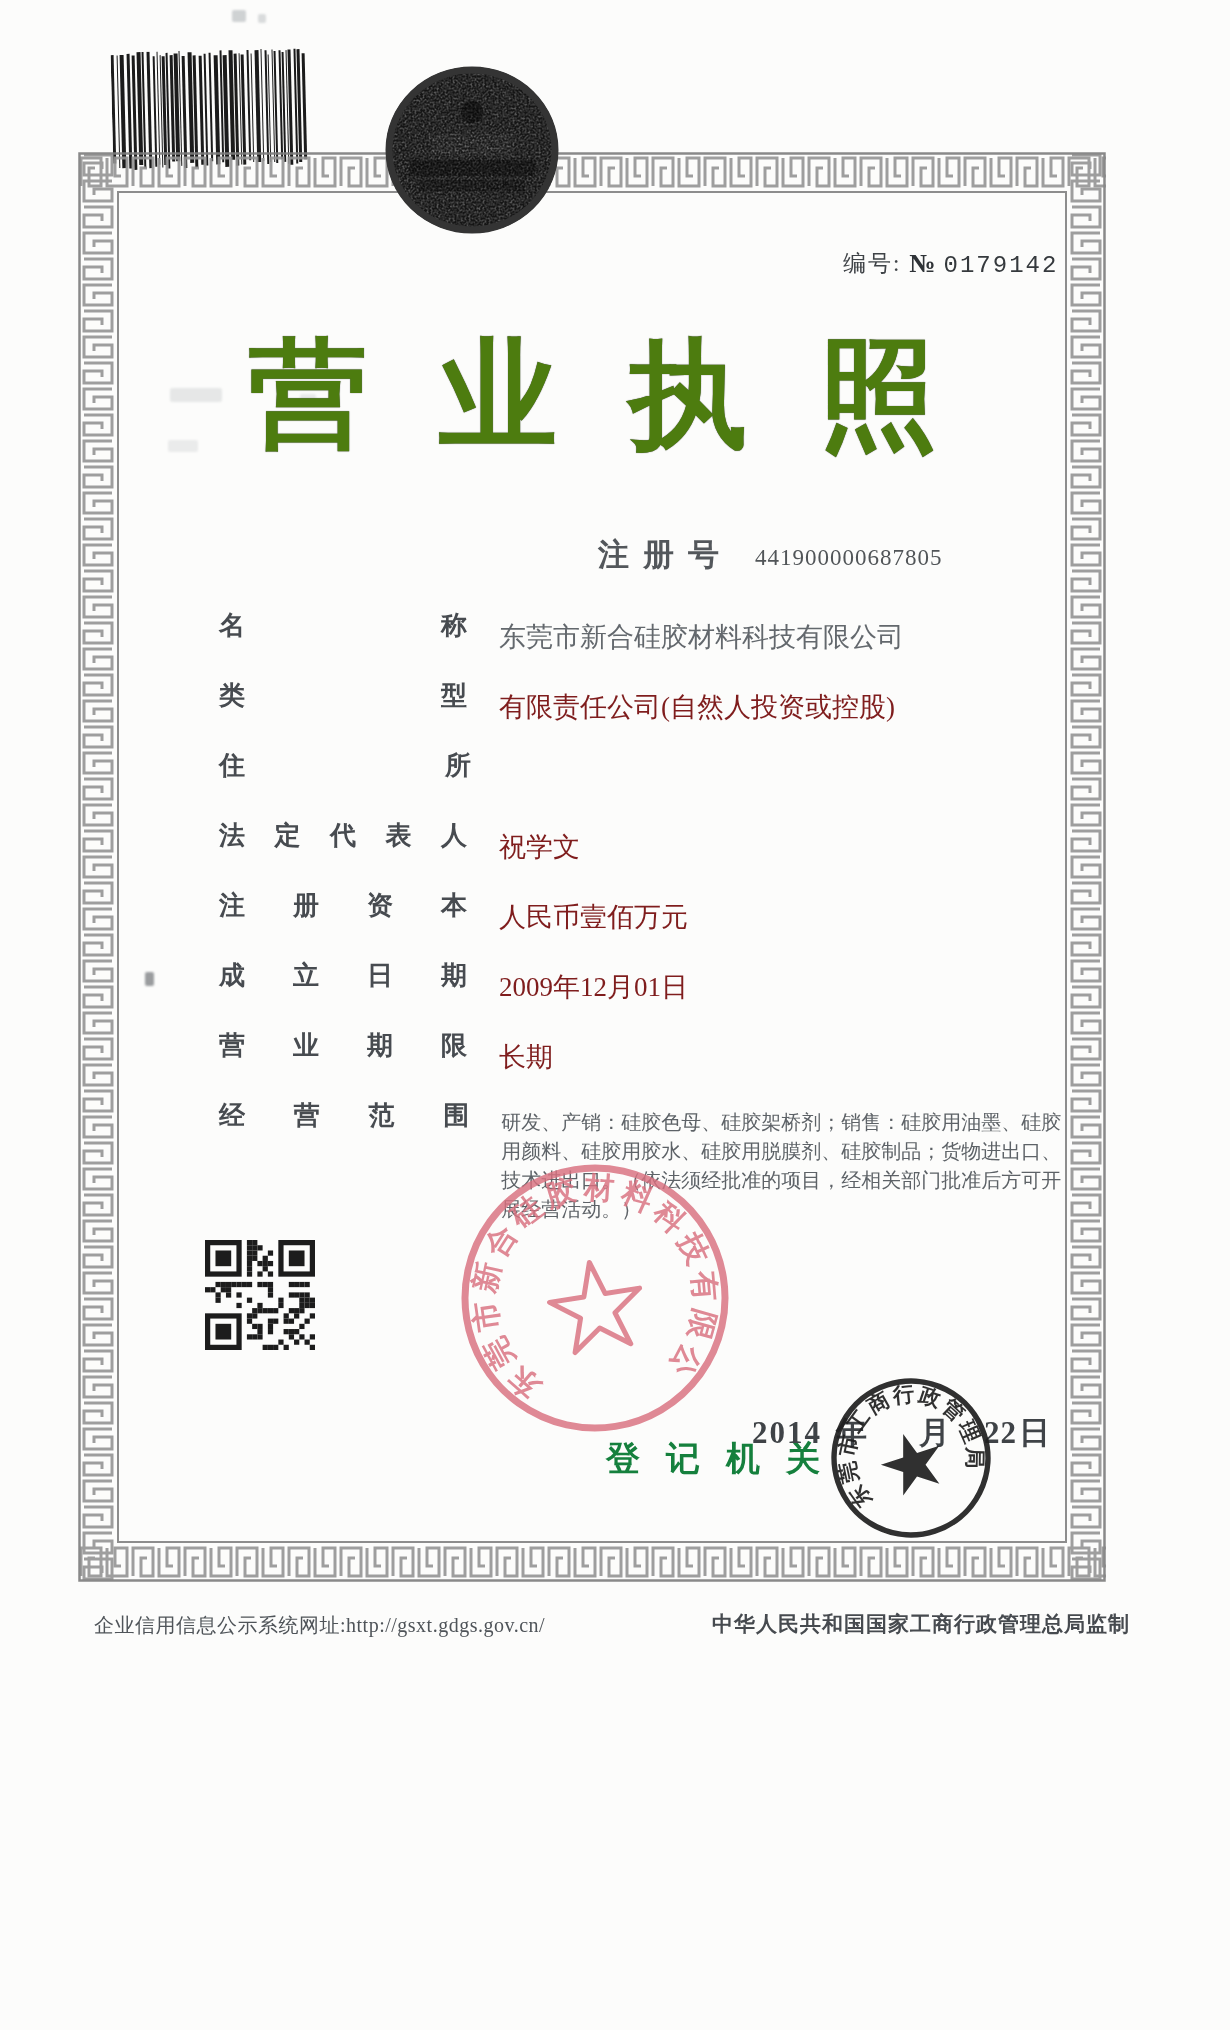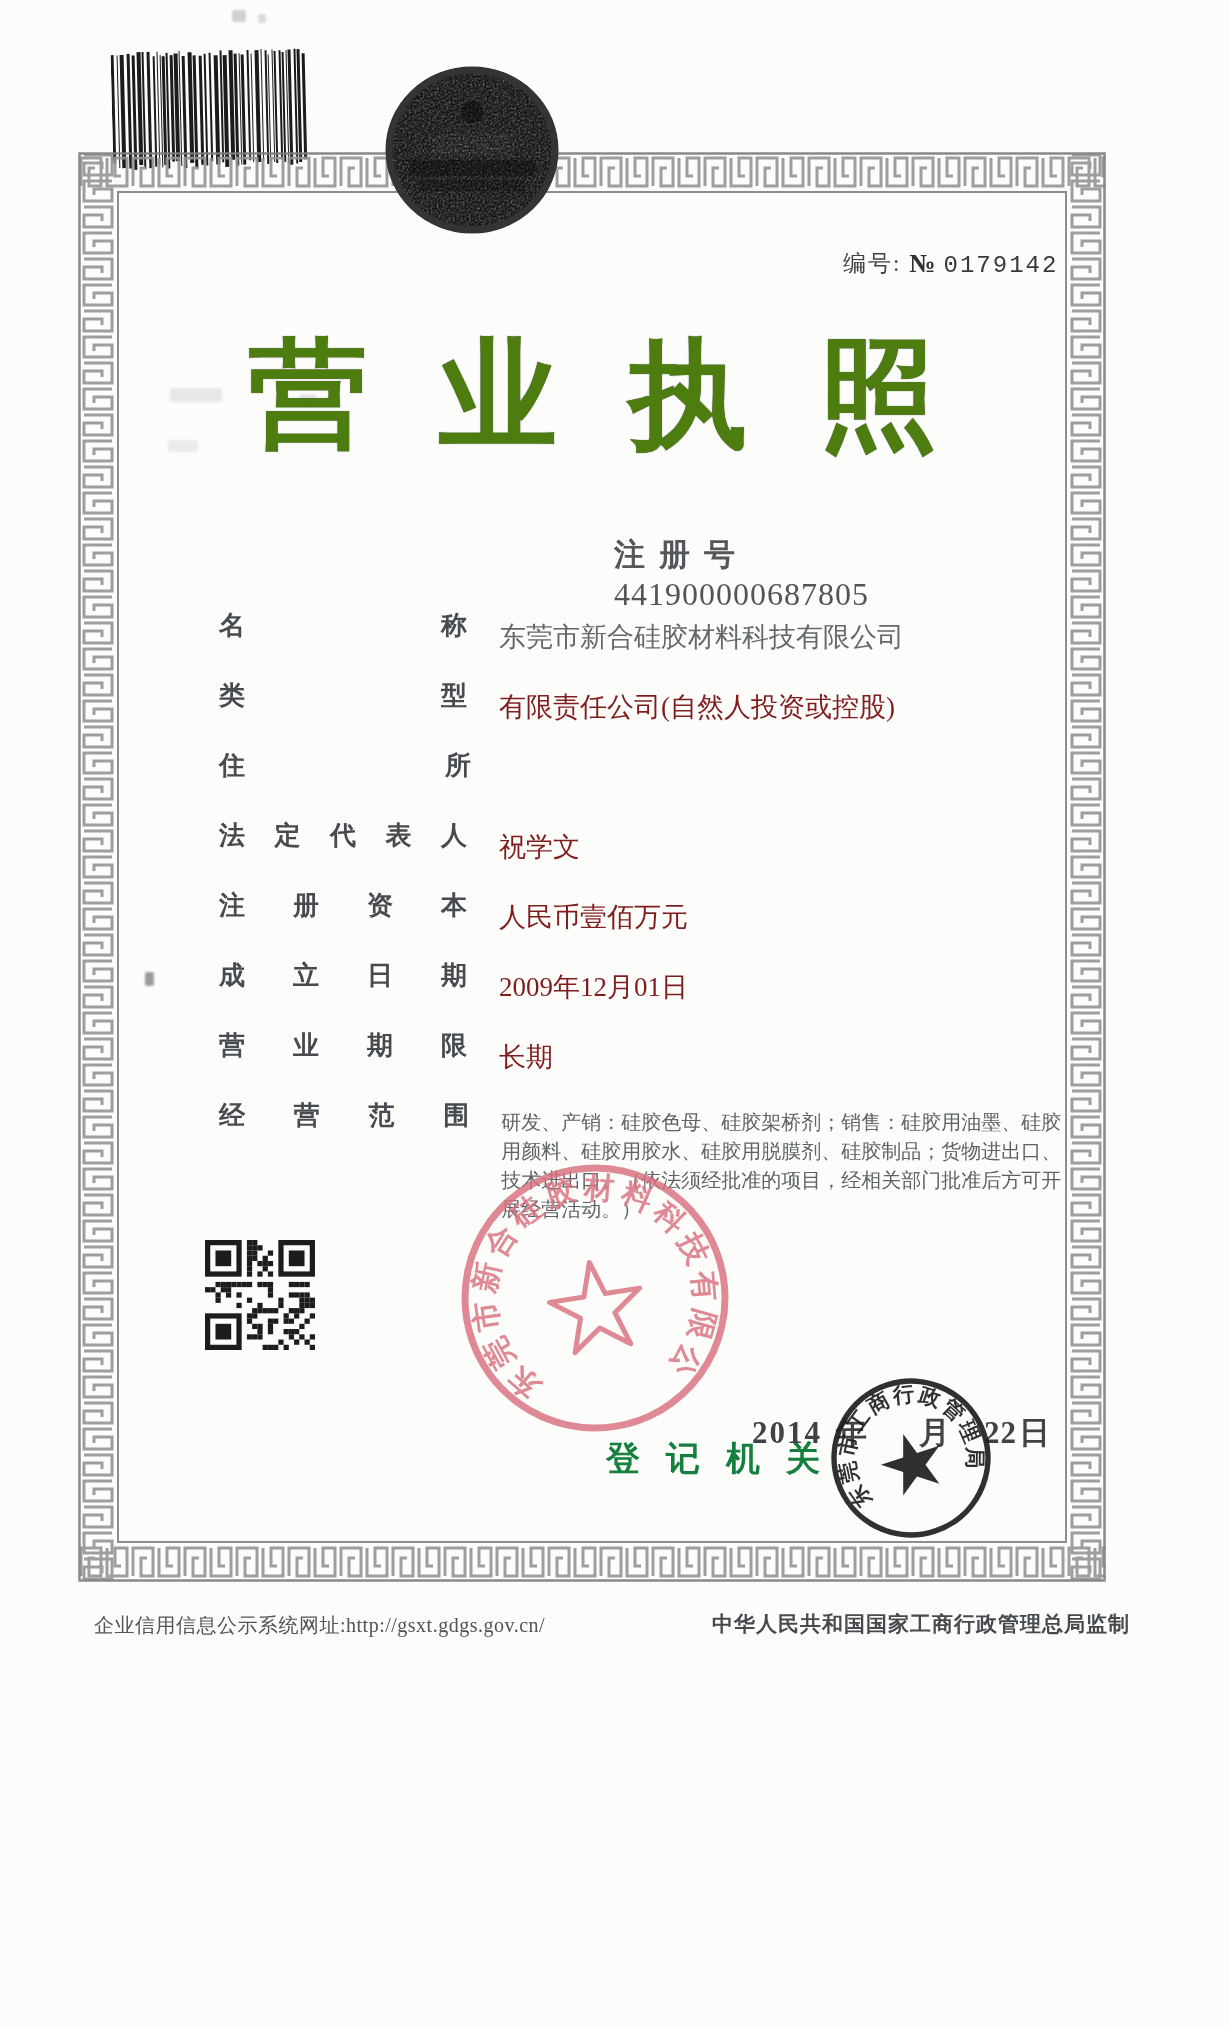--- a/index.html
+++ b/index.html
@@ -22,23 +22,23 @@
   .serial .lab{font-size:23px;color:#3f4347;letter-spacing:2px;}
   .serial .no-sign{font-size:26px;font-weight:bold;color:#2f3337;}
   .serial .num{font-family:"Liberation Mono",monospace;font-size:24px;color:#35393d;letter-spacing:2px;}
 
   
   .title{position:absolute;left:120px;top:316px;width:946px;text-align:center;z-index:4;
          font-size:118px;font-weight:900;color:#4d7c0f;letter-spacing:72px;text-indent:72px;
          font-family:"Liberation Sans",sans-serif;text-shadow:0 0 1px #3a3a40;}
 
   
-  .regno{position:absolute;left:598px;top:534px;z-index:4;display:flex;align-items:baseline;flex-direction:column;}
+  .regno{position:absolute;left:598px;top:534px;z-index:4;display:flex;align-items:baseline;}
   .regno .lab{font-size:31px;font-weight:600;color:#53575b;letter-spacing:14px;}
-  .regno .num{font-size:32px;color:#515558;margin-left:16px;letter-spacing:1px;}
+  .regno .num{font-size:23px;color:#515558;margin-left:22px;letter-spacing:1px;}
 
   
   .fields{position:absolute;left:195px;top:612px;width:880px;z-index:2;}
   .frow{display:flex;align-items:flex-start;height:70px;}
   .frow .fl{width:252px;font-size:26px;font-weight:700;color:#474b50;
             text-align:justify;text-align-last:justify;text-justify:inter-character;line-height:1.1;margin-left:24px;}
   .frow .fv{margin-left:32px;width:585px;font-size:27px;color:#7f1d1d;padding-top:9px;line-height:1.25;}
   .frow.r0 .fv{color:#63686d;}
   .frow.r7{height:auto;}
   .frow.r7 .fv{font-size:20px;line-height:1.45;padding-top:6px;color:#5d6267;width:578px;}

